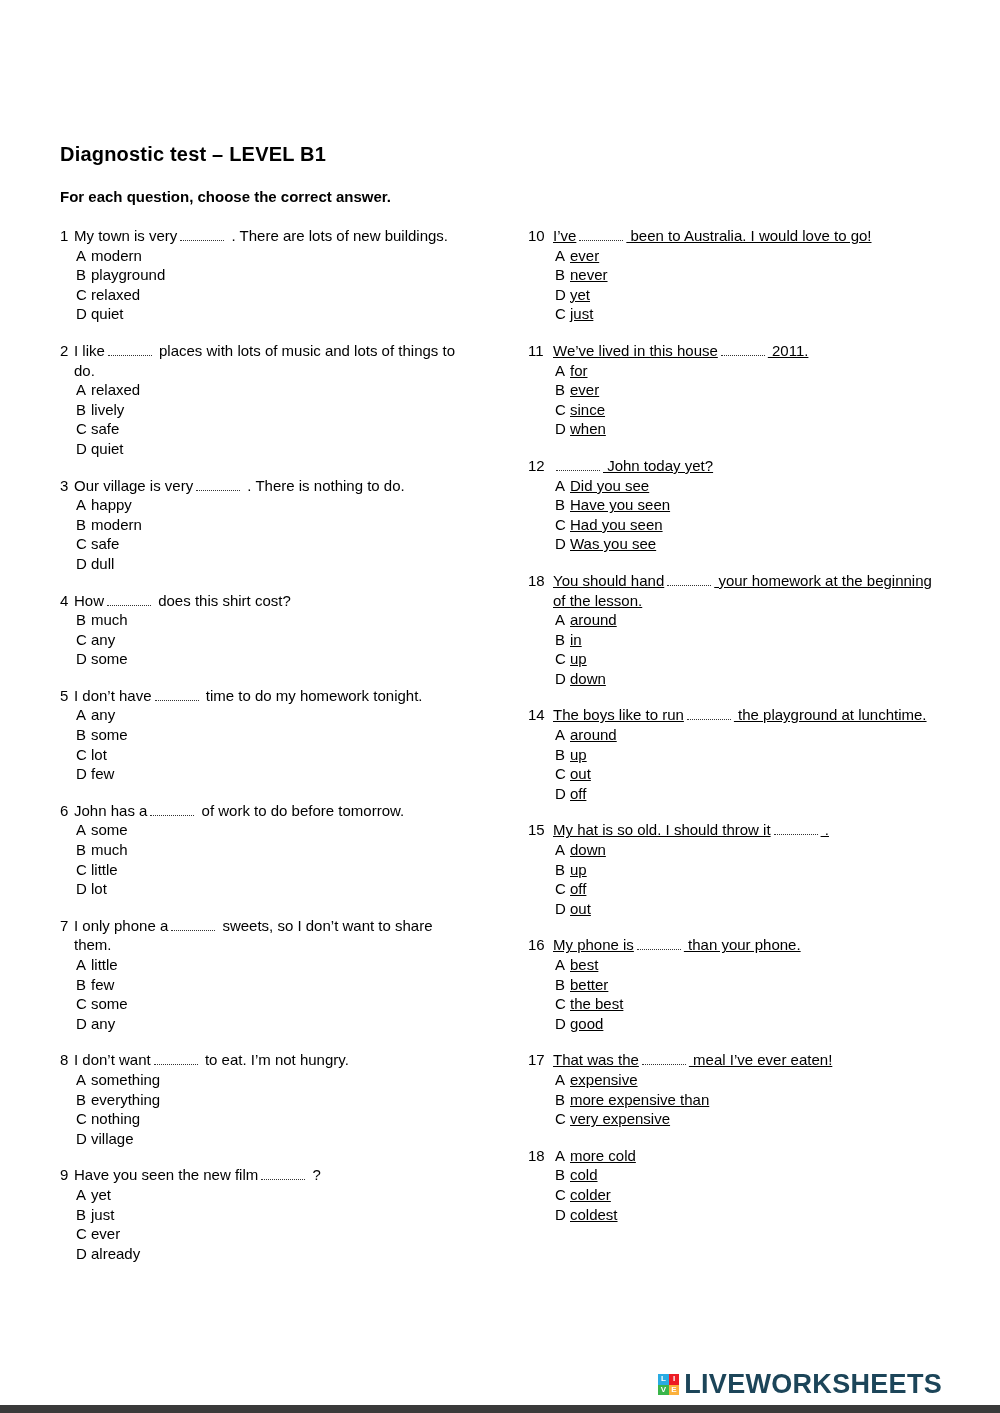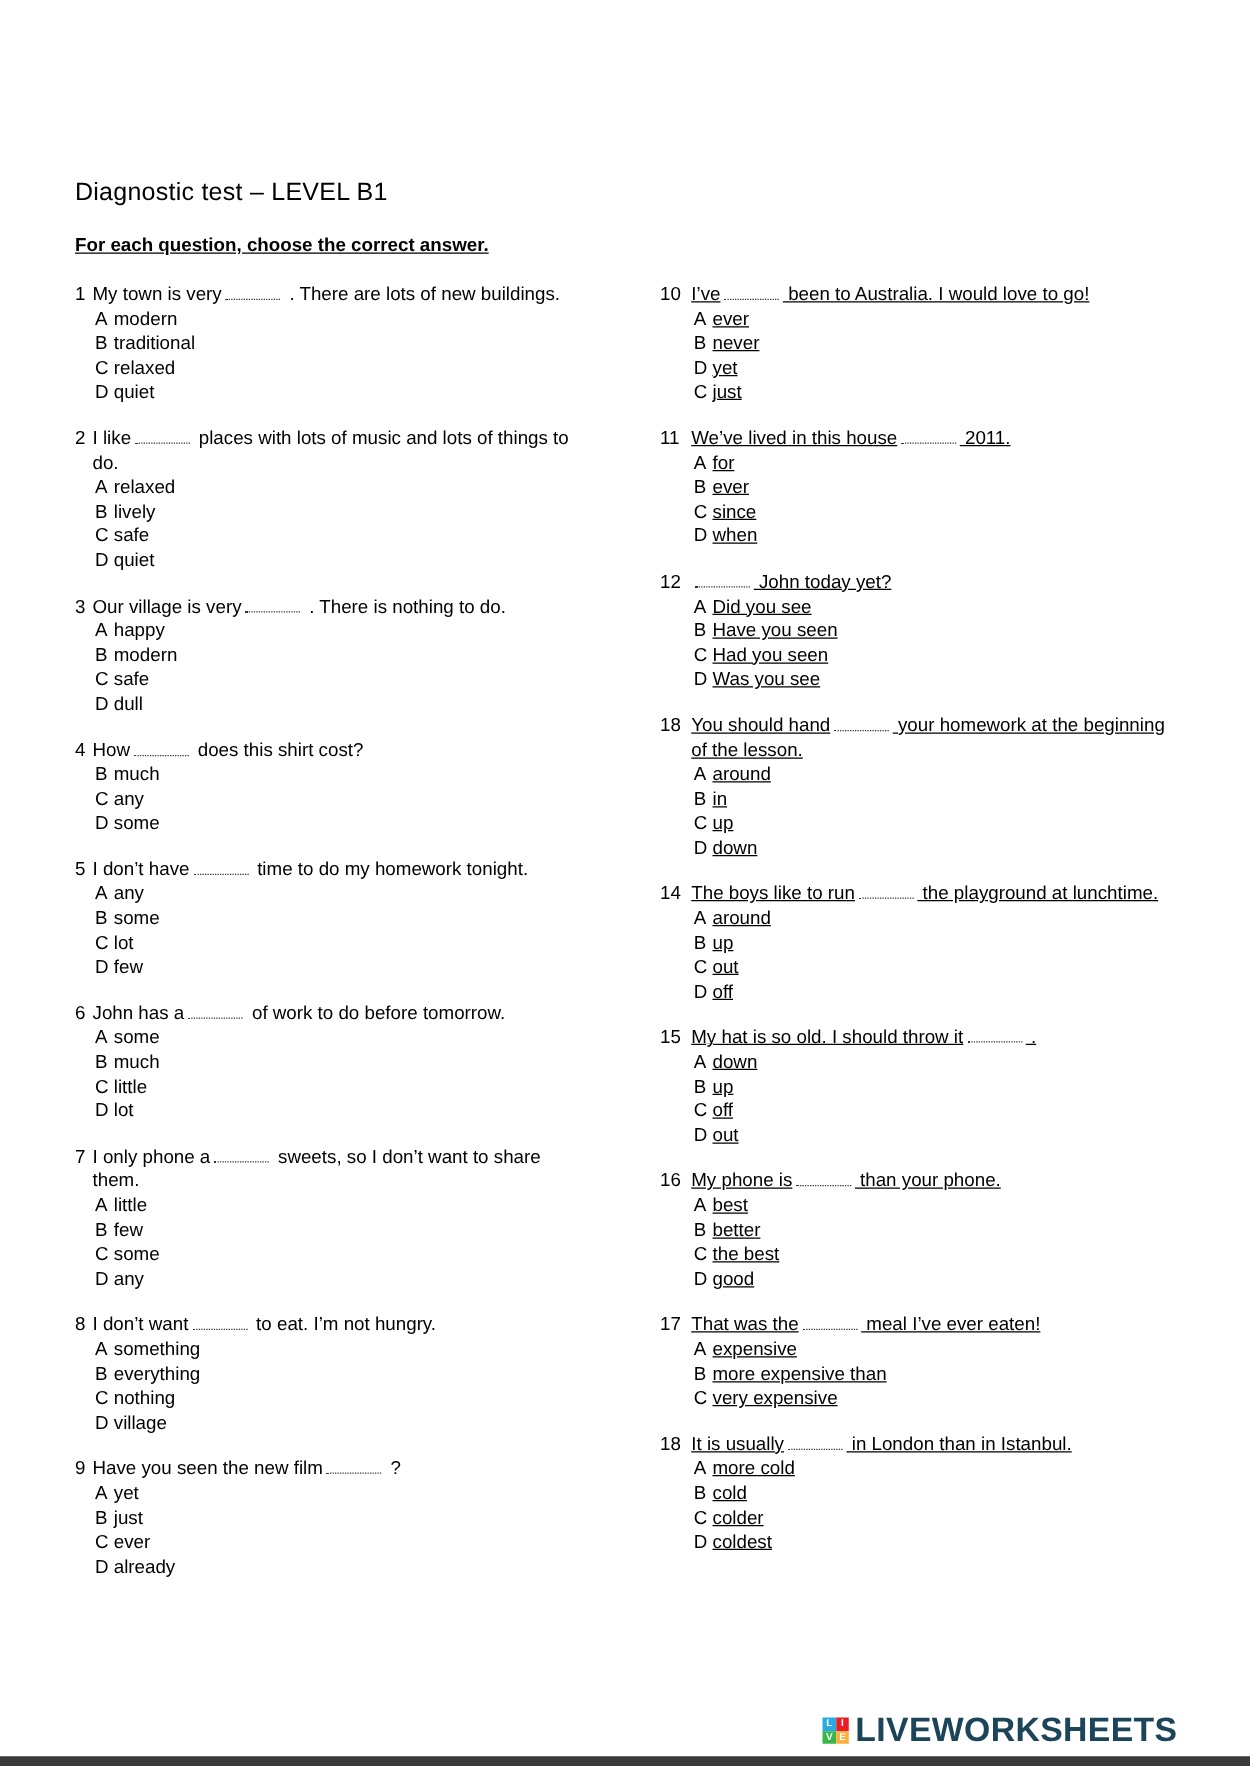--- a/index.html
+++ b/index.html
@@ -10,30 +10,29 @@
     background:#ffffff;
     overflow:hidden;
     font-family:"Liberation Sans", sans-serif;
     color:#000000;
   }
   .title{
     position:absolute;
     left:60px;
     top:143px;
     font-size:20px;
-    font-weight:normal;
+    font-weight:bold;
     letter-spacing:0.2px;
   }
   .instructions{
     position:absolute;
     left:60px;
     top:188px;
     font-size:15px;
     font-weight:bold;
-    text-decoration:underline;
   }
   .columns{
     position:absolute;
     left:60px;
     top:226px;
     display:flex;
     align-items:flex-start;
   }
   .col-left{width:468px;}
   .col-right{width:412px;}
@@ -108,21 +107,21 @@
   <div class="title">Diagnostic test – LEVEL B1</div>
 
   <div class="instructions">For each question, choose the correct answer.</div>
 
   <div class="columns">
     <div class="col-left">
         <div class="question">
           <span class="qnum">1</span>
           <div><span>My town is very</span><span class="blank"></span><span> . There are lots of new buildings.</span></div>
           <div class="option"><span class="opt-letter">A</span><span>modern</span></div>
-          <div class="option"><span class="opt-letter">B</span><span>traditional</span></div>
+          <div class="option"><span class="opt-letter">B</span><span>playground</span></div>
           <div class="option"><span class="opt-letter">C</span><span>relaxed</span></div>
           <div class="option"><span class="opt-letter">D</span><span>quiet</span></div>
         </div>
         <div class="question">
           <span class="qnum">2</span>
           <div><span>I like</span><span class="blank"></span><span> places with lots of music and lots of things to do.</span></div>
           <div class="option"><span class="opt-letter">A</span><span>relaxed</span></div>
           <div class="option"><span class="opt-letter">B</span><span>lively</span></div>
           <div class="option"><span class="opt-letter">C</span><span>safe</span></div>
           <div class="option"><span class="opt-letter">D</span><span>quiet</span></div>
@@ -242,21 +241,20 @@
         </div>
         <div class="question">
           <span class="qnum">17</span>
           <div><span>That was the</span><span class="blank"></span><span> meal I’ve ever eaten!</span></div>
           <div class="option"><span class="opt-letter">A</span><span>expensive</span></div>
           <div class="option"><span class="opt-letter">B</span><span>more expensive than</span></div>
           <div class="option"><span class="opt-letter">C</span><span>very expensive</span></div>
         </div>
         <div class="question">
           <span class="qnum">18</span>
-          <div><span>It is usually</span><span class="blank"></span><span> in London than in Istanbul.</span></div>
           <div class="option"><span class="opt-letter">A</span><span>more cold</span></div>
           <div class="option"><span class="opt-letter">B</span><span>cold</span></div>
           <div class="option"><span class="opt-letter">C</span><span>colder</span></div>
           <div class="option"><span class="opt-letter">D</span><span>coldest</span></div>
         </div>
       </div>
   </div>
 
   <div class="footer">
     <div class="logo-grid">

